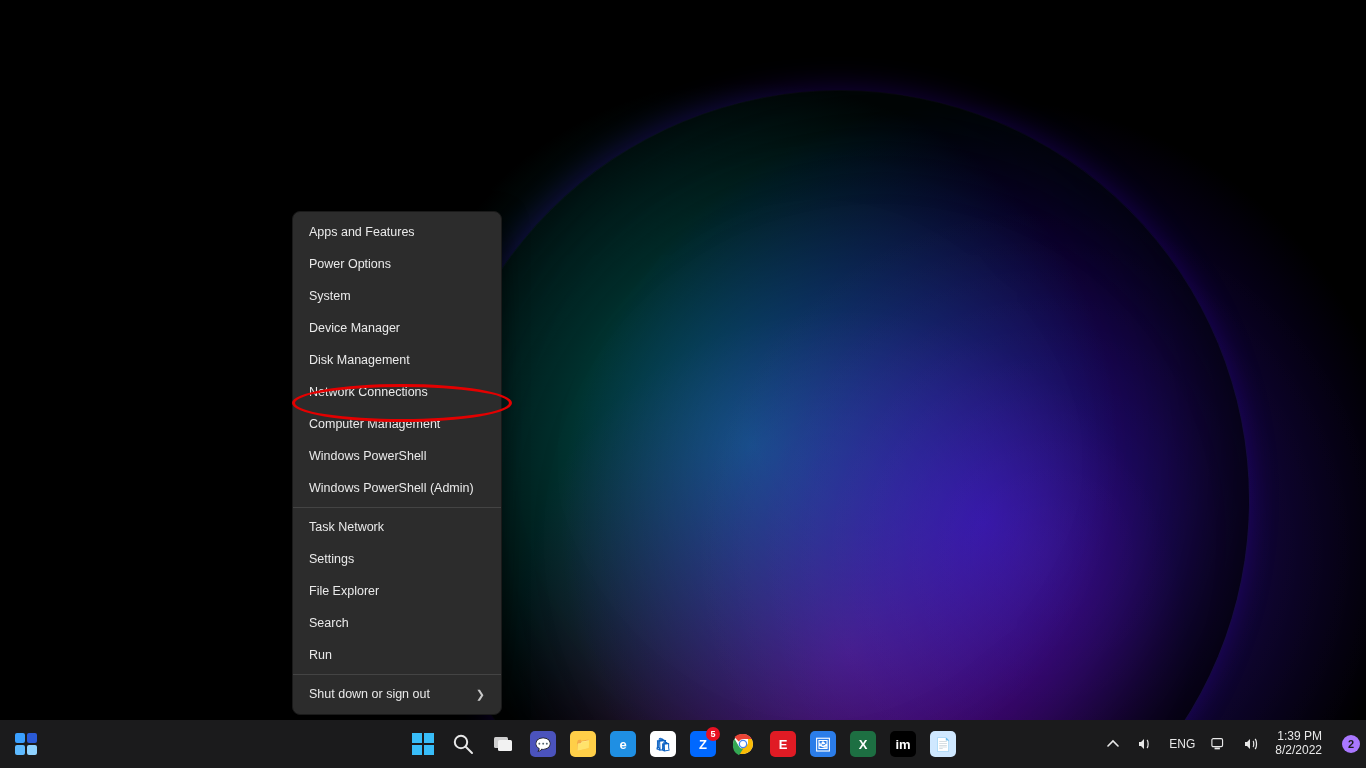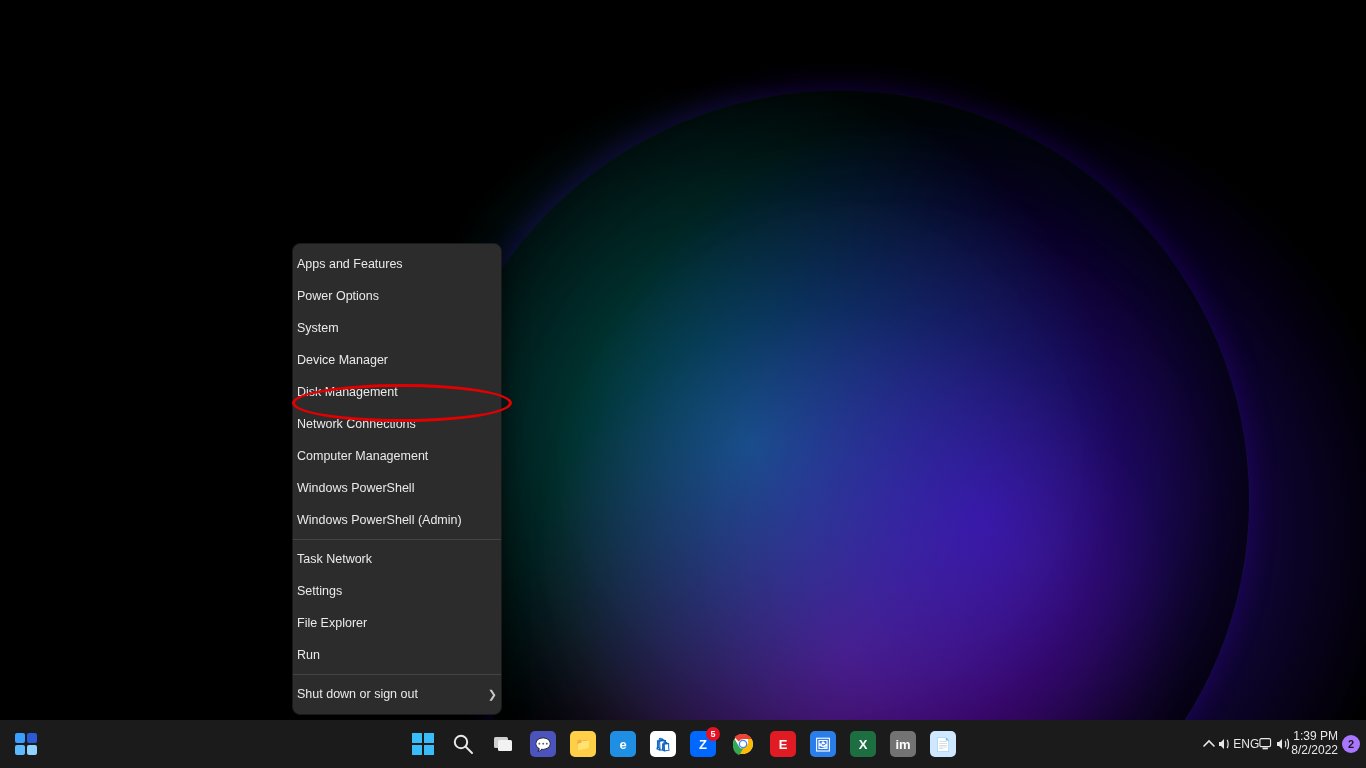--- a/index.html
+++ b/index.html
@@ -39,21 +39,21 @@
     border: 1px solid #1a1a1a;
     border-radius: 8px;
     padding: 4px 0;
     box-shadow: 0 8px 24px rgba(0,0,0,0.55);
     font-size: 12.5px;
     color: #eaeaea;
   }
   .menu-item {
     display: flex; align-items: center;
     justify-content: space-between;
-    padding: 0 4px;
+    padding: 0 16px;
     height: 32px;
     white-space: nowrap;
     cursor: default;
   }
   .menu-sep { height: 1px; background: #444; margin: 3px 0; }
   .chev { font-size: 11px; color: #c8c8c8; }
 
   
   .annot {
     position: absolute;
@@ -65,21 +65,21 @@
   
   .taskbar {
     position: absolute; left:0; right:0; bottom:0;
     height: 48px;
     background: #1b1b1c;
     display: flex;
     align-items: center;
   }
   .task-left { position:absolute; left:6px; top:0; height:48px; display:flex; align-items:center; }
   .task-center { margin: 0 auto; display:flex; align-items:center; gap:0; height:48px; }
-  .task-right { position:absolute; right:6px; top:0; height:48px; display:flex; align-items:center; gap:0; color:#e8e8e8; font-size:12px; }
+  .task-right { position:absolute; right:6px; top:0; height:48px; display:flex; align-items:center; gap:16px; color:#e8e8e8; font-size:12px; }
 
   .tb-btn {
     width:40px; height:40px;
     display:flex; align-items:center; justify-content:center;
     border-radius:4px;
     margin: 0 0;
     cursor:pointer;
   }
 
   .icon-tile {
@@ -146,20 +146,23 @@
     </div>
   <div class="menu-sep"></div>
   <div class="menu-item">
       <span>Task Network</span>
     </div>
   <div class="menu-item">
       <span>Settings</span>
     </div>
   <div class="menu-item">
       <span>File Explorer</span>
+    </div>
+  <div class="menu-item">
+      <span>Search</span>
     </div>
   <div class="menu-item">
       <span>Run</span>
     </div>
   <div class="menu-sep"></div>
   <div class="menu-item">
     <span>Shut down or sign out</span>
     <span class="chev">❯</span>
   </div>
 </div>
@@ -228,21 +231,21 @@
       <div class="tb-btn">
         <div class="icon-tile" style="background:#e01b24;color:#fff">E</div>
       </div>
       <div class="tb-btn">
         <div class="icon-tile" style="background:#2b7de9;color:#fff">🖼</div>
       </div>
       <div class="tb-btn">
         <div class="icon-tile" style="background:#1d6f42;color:#fff">X</div>
       </div>
       <div class="tb-btn">
-        <div class="icon-tile" style="background:#737373;color:#fff">im</div>
+        <div class="icon-tile" style="background:#000000;color:#fff">im</div>
       </div>
       <div class="tb-btn">
         <div class="icon-tile" style="background:#cfe8ff;color:#335">📄</div>
       </div>
     </div>
 
   <div class="task-right">
     <div class="tray-ic">
       <svg width="12" height="12" viewBox="0 0 12 12">
           <path d="M1 8 L6 3 L11 8" stroke="#e8e8e8" stroke-width="1.6" fill="none" stroke-linecap="round"></path>

